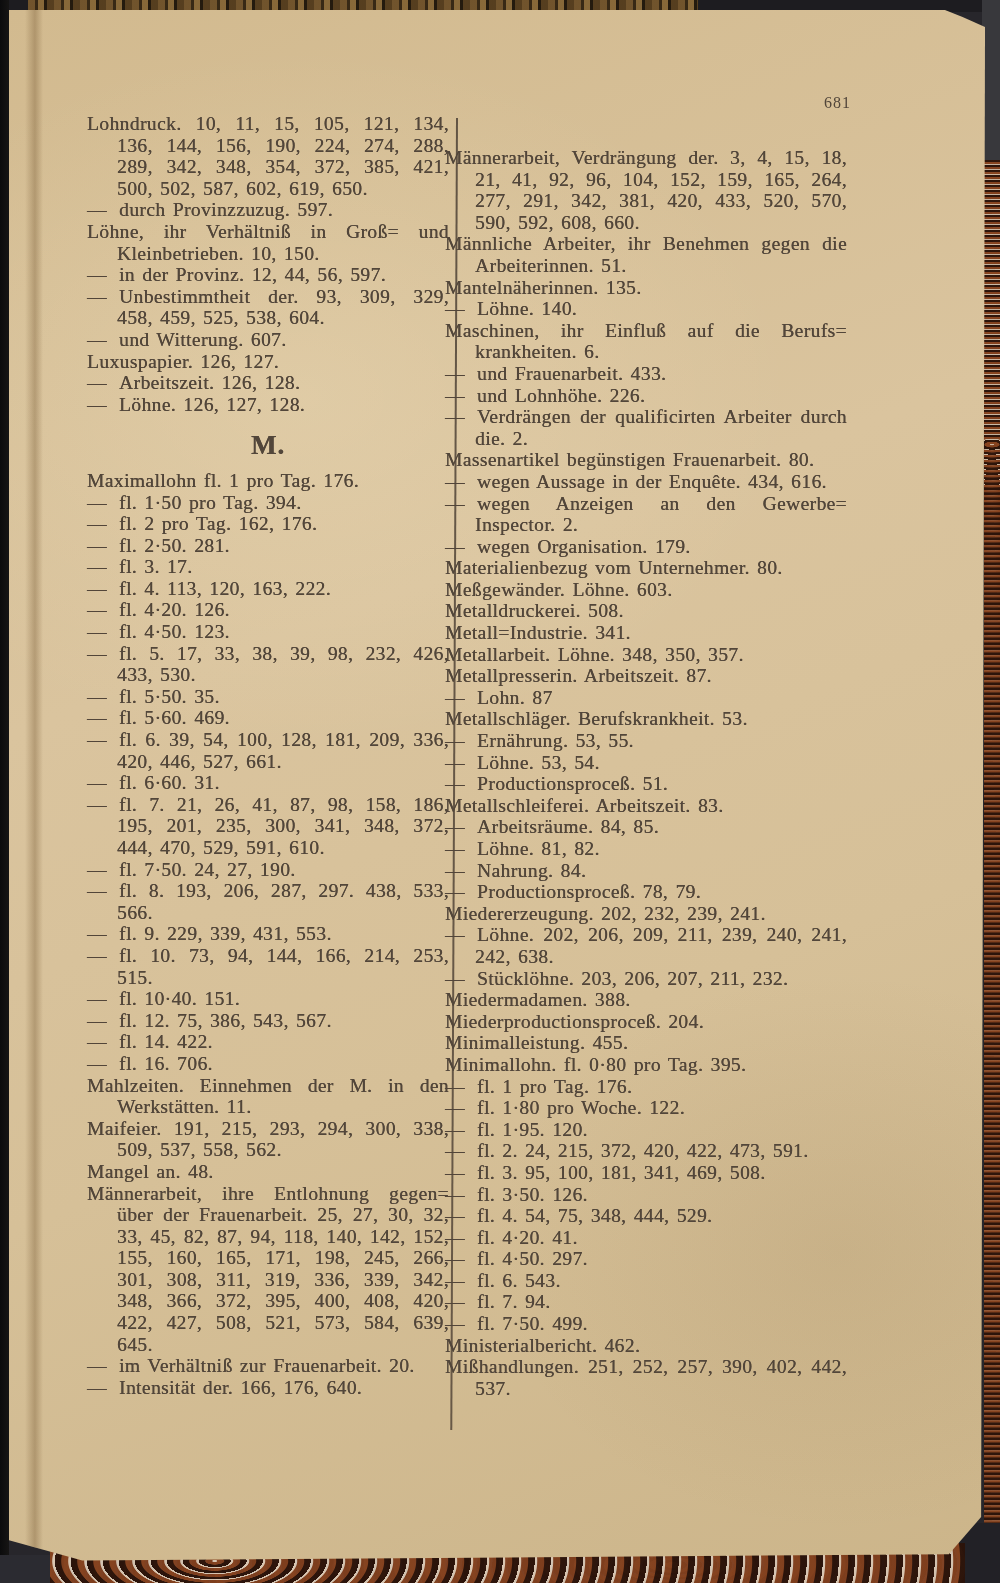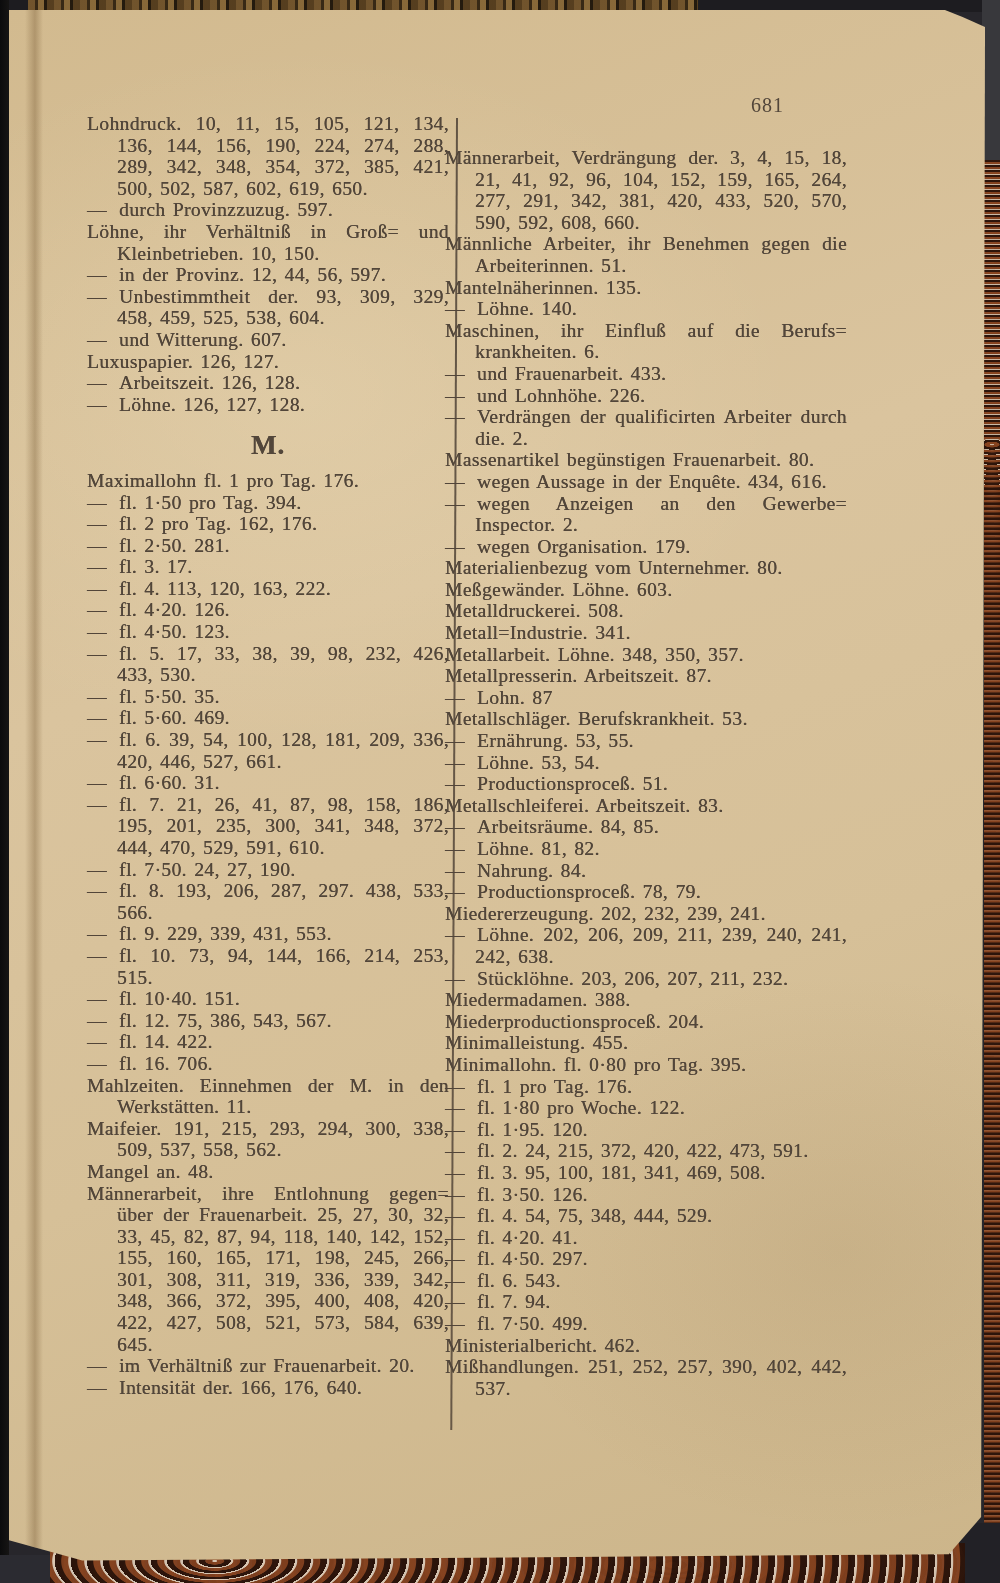--- a/index.html
+++ b/index.html
@@ -66,21 +66,21 @@
       linear-gradient(160deg,#d2ba8f 0%, #dac49e 38%, #d6c098 64%, #ccb58a 100%);
     clip-path: polygon(0 0, 95.8% 0, 97.6% 0.45%, 99.9% 1.1%, 99.5% 97.1%, 96.2% 99.5%, 7.5% 99.9%, 0 98.6%);
     color:#52463a;
   }
   .crease {
     position:absolute; left:16px; top:0; width:18px; height:100%;
     background:linear-gradient(90deg, transparent, rgba(118,89,51,.38) 55%, transparent);
   }
   .page-number {
     position:absolute; left:742px; top:84px; width:100px;
-    font-size:20px; letter-spacing:1px; text-align:left;font-family:Liberation Serif, serif;
+    font-size:16px; letter-spacing:1px; text-align:right;font-family:Liberation Serif, serif;
   }
   .divider {
     position:absolute; left:447px; top:108px; width:2px; height:1312px;
     background:linear-gradient(#4d4135, #554739);
     transform:rotate(0.25deg); transform-origin:top center;
     opacity:.85;
   }
   .col {
     position:absolute;
     font-size:19.5px; line-height:21.6px;

